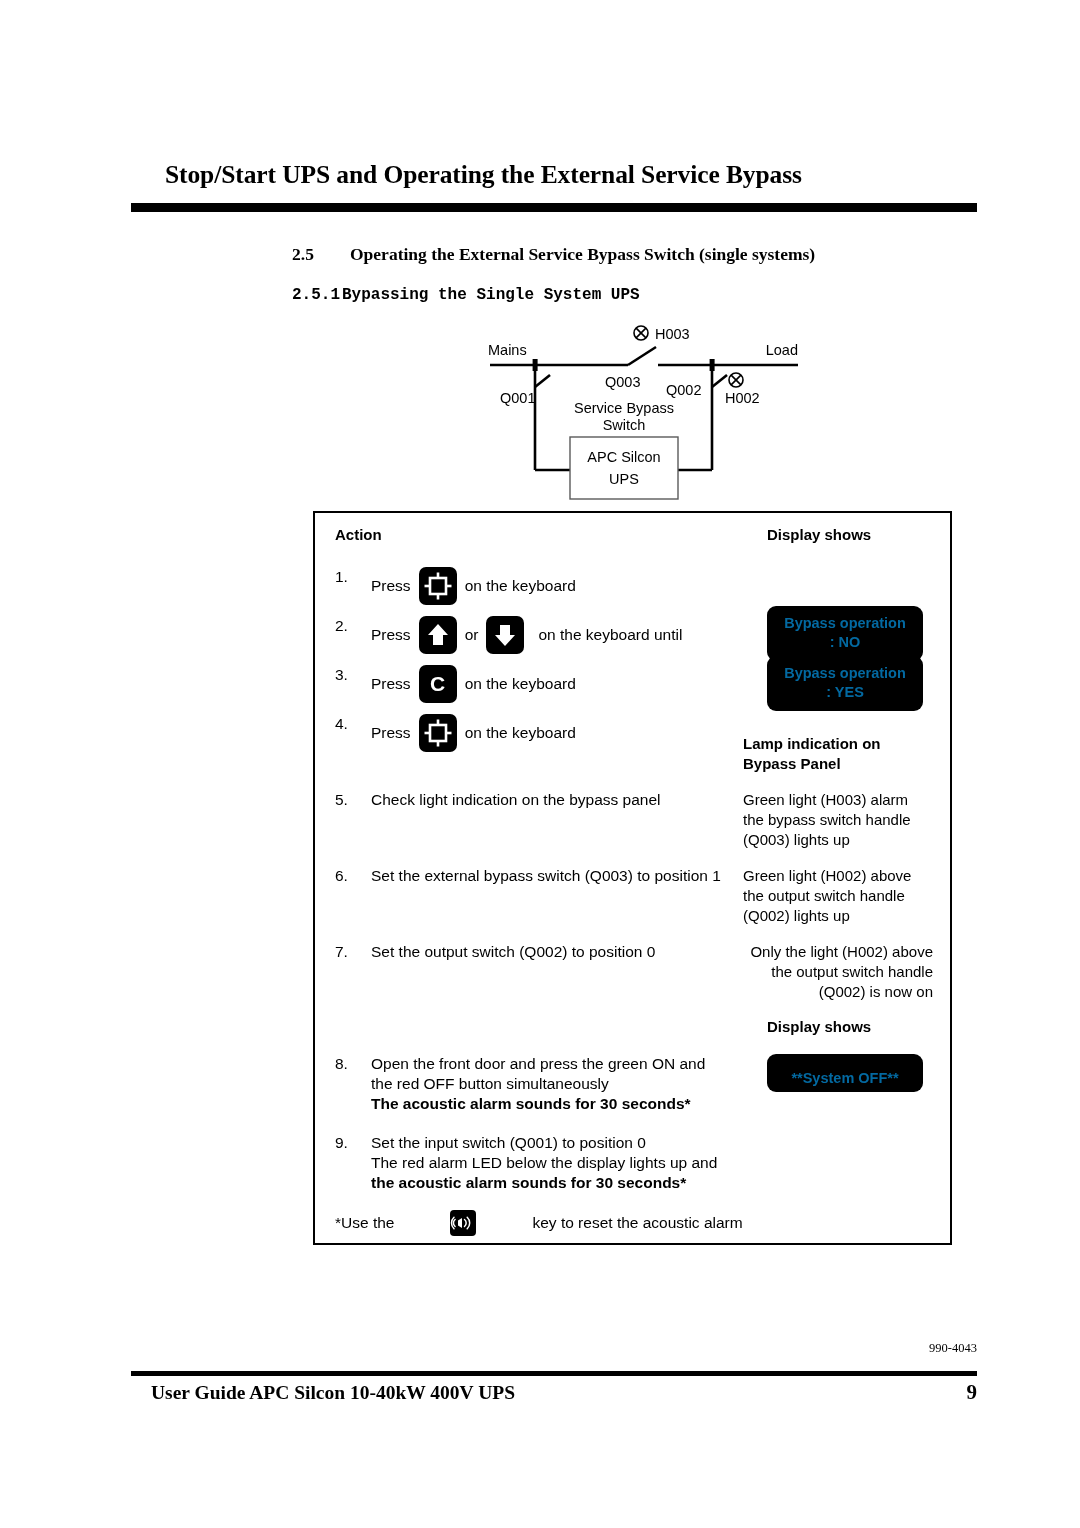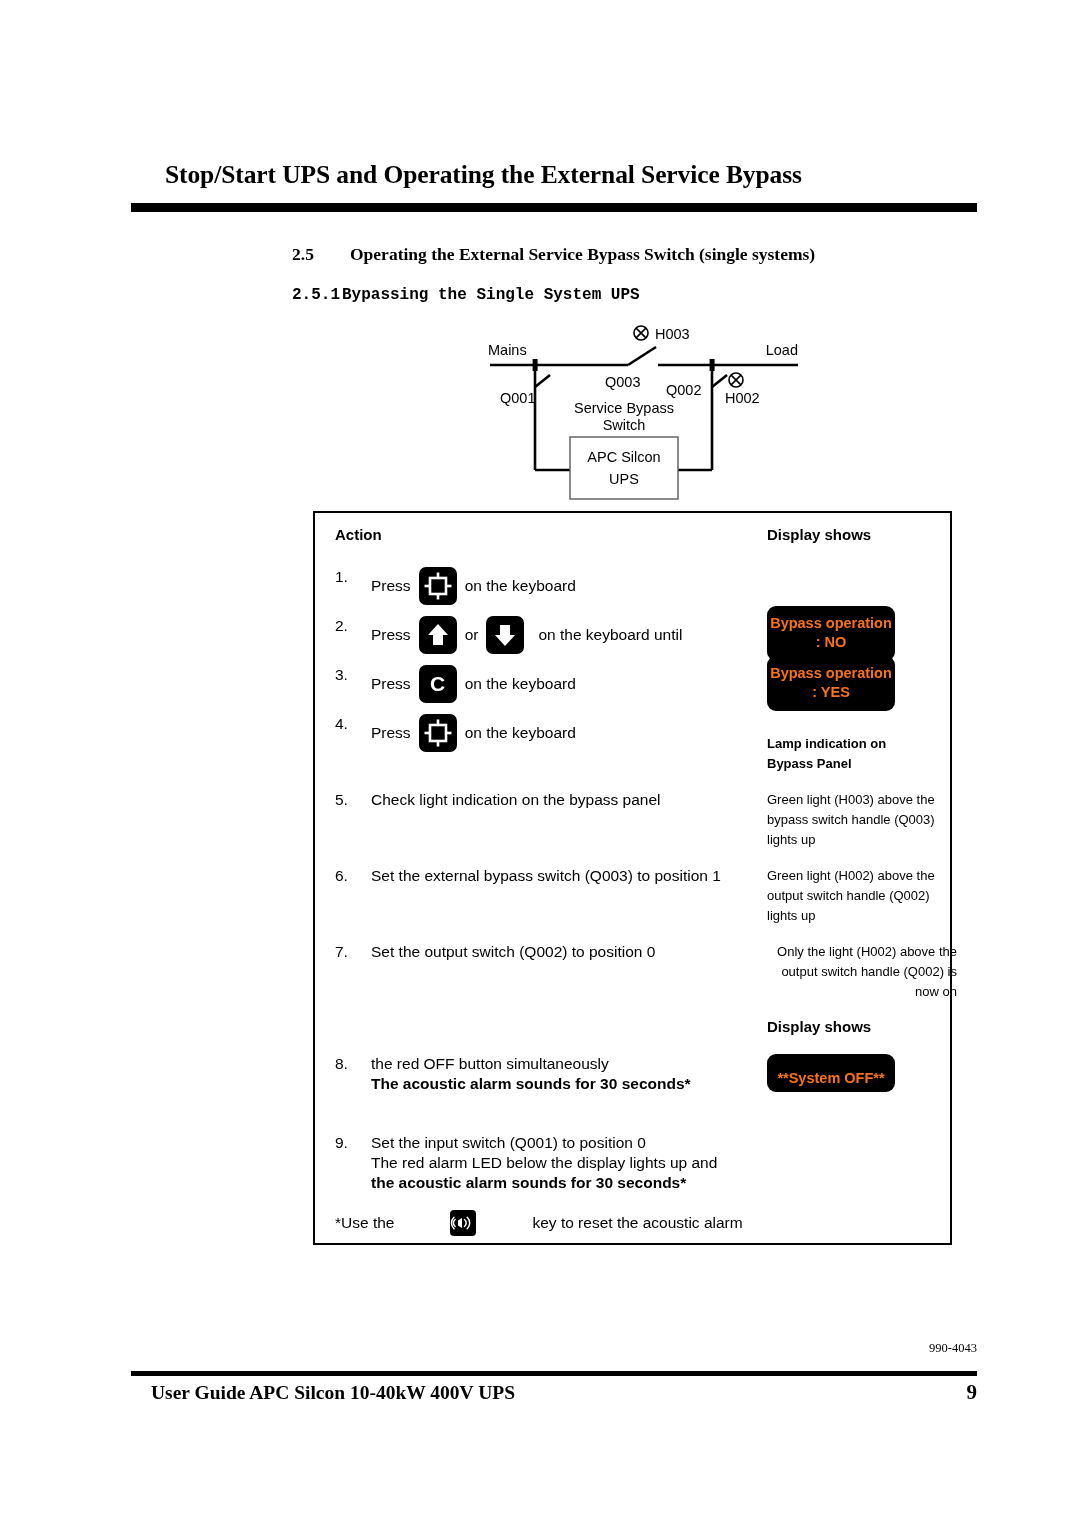--- a/index.html
+++ b/index.html
@@ -134,37 +134,37 @@
     text-align: center;
     display: block;
   }
   .gap-l { margin-left: 8px; }
   .gap-r { margin-right: 8px; }
 
   
   .lcd {
     position: absolute;
     background: #000000;
-    color: #f97316;
+    color: #0369a1;
     border-radius: 9px;
     font-size: 14.5px;
     font-weight: bold;
     line-height: 19px;
     text-align: center;
     padding: 8px 0 9px 0;
     box-sizing: border-box;
-    width: 128px;
+    width: 156px;
     left: 452px;
   }
   .lcd .l2 { display: block; }
 
   .disp-note {
     position: absolute;
-    left: 452px;
-    font-size: 13px;
+    left: 428px;
+    font-size: 15px;
     line-height: 20px;
     width: 190px;
   }
   .disp-note.bold { font-weight: bold; }
 
   
   #doc-code {
     position: absolute;
     right: 103px;
     top: 1341px;
@@ -354,20 +354,21 @@
   </div>
 
   <div class="step" style="top:429px;">
     <span class="sn">7.</span>
     <span class="body">Set the output switch (Q002) to position 0</span>
   </div>
 
   <div class="step" style="top:541px;">
     <span class="sn">8.</span>
     <span class="body">
+      <span style="display:block;">Open the front door and press the green ON and</span>
       <span style="display:block;">the red OFF button simultaneously</span>
       <b style="display:block;">The acoustic alarm sounds for 30 seconds*</b>
     </span>
   </div>
 
   <div class="step" style="top:620px;">
     <span class="sn">9.</span>
     <span class="body">
       <span style="display:block;">Set the input switch (Q001) to position 0</span>
       <span style="display:block;">The red alarm LED below the display lights up and</span>
@@ -403,21 +404,21 @@
   <div class="lcd" style="top:143px;">
     <span class="l2">Bypass operation</span>
     <span class="l2">: YES</span>
   </div>
 
   <div class="disp-note bold" style="top:221px;">
     <span style="display:block;">Lamp indication on</span>
     <span style="display:block;">Bypass Panel</span>
   </div>
 
-  <div class="disp-note" style="top:277px;">Green light (H003) above the bypass switch handle (Q003) lights up</div>
+  <div class="disp-note" style="top:277px;">Green light (H003) alarm the bypass switch handle (Q003) lights up</div>
   <div class="disp-note" style="top:353px;">Green light (H002) above the output switch handle (Q002) lights up</div>
   <div class="disp-note" style="top:429px;text-align:right;">Only the light (H002) above the output switch handle (Q002) is now on</div>
 
   <div class="col-head" style="position:absolute;left:452px;top:505px;">Display shows</div>
 
   <div class="lcd" style="top:541px;padding:15px 0 4px 0;">
     <span class="l2">**System OFF**</span>
   </div>
 
 </div>

